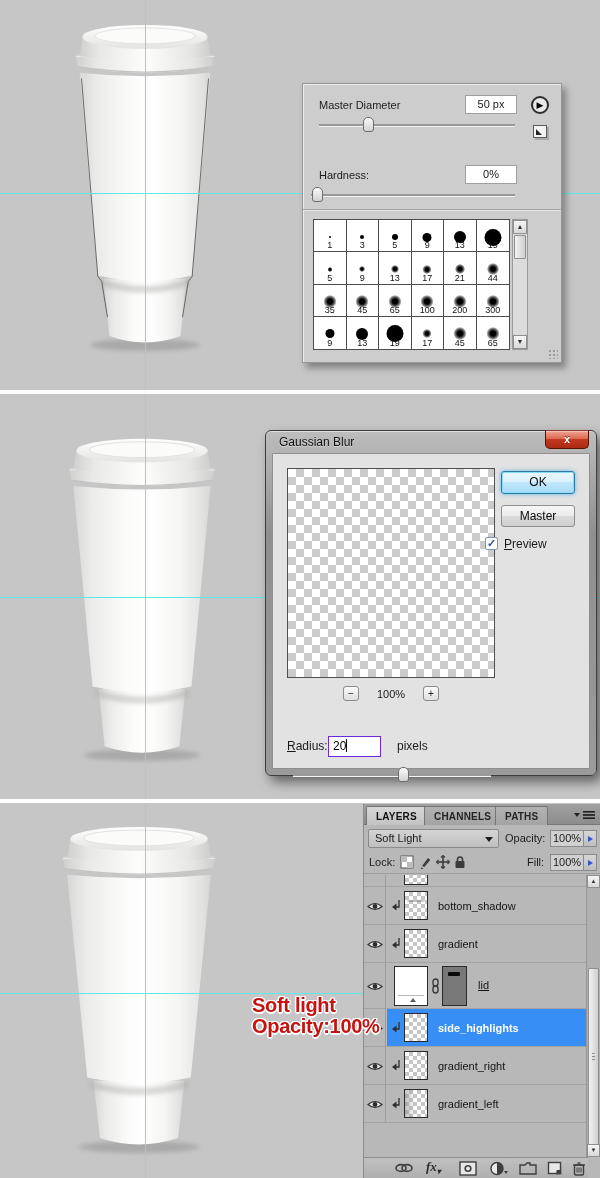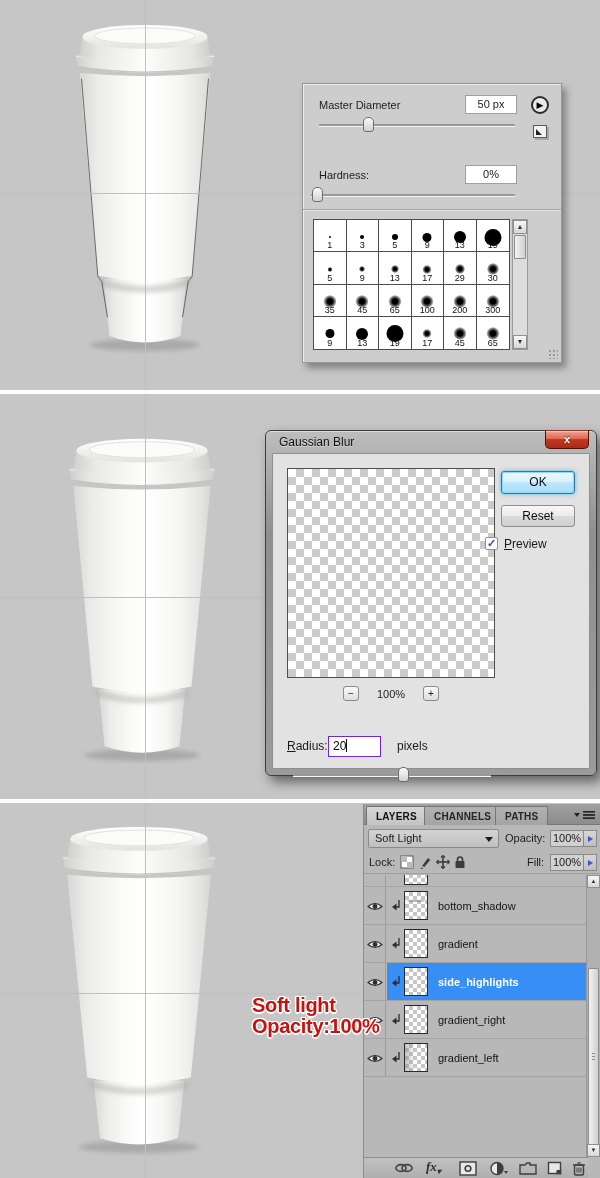--- a/index.html
+++ b/index.html
@@ -307,25 +307,25 @@
         <div class="brush-cell">
           <span class="dot soft" style="width:8px;height:8px;margin-top:4px;"></span>
           <span class="num">13</span>
         </div>
         <div class="brush-cell">
           <span class="dot soft" style="width:9px;height:9px;margin-top:3.5px;"></span>
           <span class="num">17</span>
         </div>
         <div class="brush-cell">
           <span class="dot soft" style="width:10px;height:10px;margin-top:3px;"></span>
-          <span class="num">29</span>
+          <span class="num">21</span>
         </div>
         <div class="brush-cell">
           <span class="dot soft" style="width:12px;height:12px;margin-top:2px;"></span>
-          <span class="num">30</span>
+          <span class="num">44</span>
         </div>
         <div class="brush-cell">
           <span class="dot soft" style="width:13px;height:13px;margin-top:1.5px;"></span>
           <span class="num">35</span>
         </div>
         <div class="brush-cell">
           <span class="dot soft" style="width:13px;height:13px;margin-top:1.5px;"></span>
           <span class="num">45</span>
         </div>
         <div class="brush-cell">
@@ -389,21 +389,21 @@
     <div class="gb-title">Gaussian Blur</div>
     <div class="gb-close">x</div>
     <div class="gb-inner">
       <div class="gb-preview"></div>
       <div class="gb-zoomrow">
         <div class="gb-zoombtn" style="left:56px;">−</div>
         <div class="gb-zoomlevel">100%</div>
         <div class="gb-zoombtn" style="right:56px;">+</div>
       </div>
       <div class="gb-ok">OK</div>
-      <div class="gb-reset">Reset</div>
+      <div class="gb-reset">Master</div>
       <div class="gb-previewrow">
         <div class="gb-checkbox"><span>✓</span></div>
         <div class="gb-previewlabel"><span class="u">P</span><span></span><span id="preview-rest">review</span></div>
       </div>
       <div class="gb-radiusrow">
         <span><span class="u">R</span><span id="radius-rest">adius:</span></span>
         <div class="gb-radiusinput"><span>20</span><span class="gb-caret"></span></div>
         <span class="gb-pixels">pixels</span>
       </div>
       <div class="slider gb-slider">
@@ -515,20 +515,44 @@
             <div style="position:absolute;left:4px;top:13px;">
               <svg width="10" height="11" viewBox="0 0 10 11" style="position:absolute;">
                 <path d="M8,0 V7 H4" fill="none" stroke="#2e2e2e" stroke-width="1.3"></path>
                 <path d="M5.5,3.5 L1,7 L5.5,10.5 Z" fill="#2e2e2e"></path>
               </svg>
             </div>
             <div class="thumb checker" style="left:17px; top:4px; width:24px; height:29px;"></div>
             <div class="lname" style="left:51px; top:13px;">gradient</div>
           </div>
         </div>
+        <div class="lp-row" style="height: 46px;">
+          <div class="eyecol">
+            <svg width="16" height="11" viewBox="0 0 16 11" style="position:absolute;left:3px;top:50%;margin-top:-5px;">
+              <path d="M1,5.5 Q8,-0.5 15,5.5 Q8,11.5 1,5.5 Z" fill="#e9e9e9" stroke="#2e2e2e" stroke-width="1.1"></path>
+              <circle cx="8" cy="5.5" r="2.4" fill="#2e2e2e"></circle>
+            </svg>
+          </div>
+          <div class="content">
+            <div class="thumb" style="left:7px; top:3px; width:34px; height:40px;">
+              <div style="position:absolute;left:3px;right:3px;bottom:9px;height:1px;background:#b9b9b9;"></div>
+              <div style="position:absolute;left:46%;bottom:3px;width:0;height:0;border-left:3px solid transparent;border-right:3px solid transparent;border-bottom:4px solid #5a5a5a;"></div>
+            </div>
+            <div style="position:absolute;left:44px;top:15px;">
+              <svg width="9" height="16" viewBox="0 0 9 16" style="position:absolute;">
+                <rect x="2" y="1" width="5" height="7" rx="2.4" fill="none" stroke="#3a3a3a" stroke-width="1.4"></rect>
+                <rect x="2" y="8" width="5" height="7" rx="2.4" fill="none" stroke="#3a3a3a" stroke-width="1.4"></rect>
+              </svg>
+            </div>
+            <div class="maskthumb" style="left:55px; top:3px; width:25px; height:40px;">
+              <div style="position:absolute;left:5px;top:5px;width:12px;height:4px;background:#0a0a0a;border-radius:1px;"></div>
+            </div>
+            <div class="lname u" style="left:91px; top:16px;">lid</div>
+          </div>
+        </div>
         <div class="lp-row selected" style="height: 38px;">
           <div class="eyecol">
             <svg width="16" height="11" viewBox="0 0 16 11" style="position:absolute;left:3px;top:50%;margin-top:-5px;">
               <path d="M1,5.5 Q8,-0.5 15,5.5 Q8,11.5 1,5.5 Z" fill="#e9e9e9" stroke="#2e2e2e" stroke-width="1.1"></path>
               <circle cx="8" cy="5.5" r="2.4" fill="#2e2e2e"></circle>
             </svg>
           </div>
           <div class="content">
             <div style="position:absolute;left:4px;top:13px;">
               <svg width="10" height="11" viewBox="0 0 10 11" style="position:absolute;">

